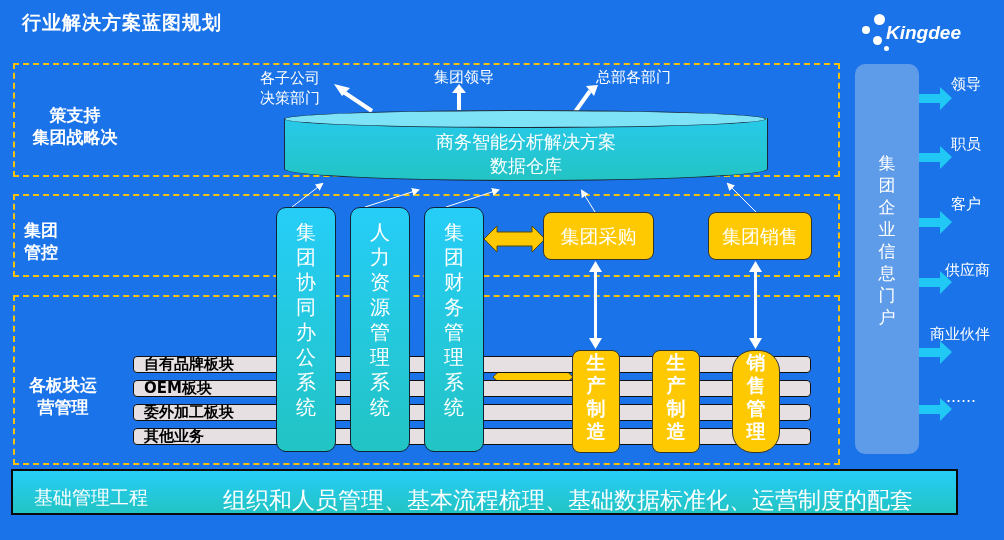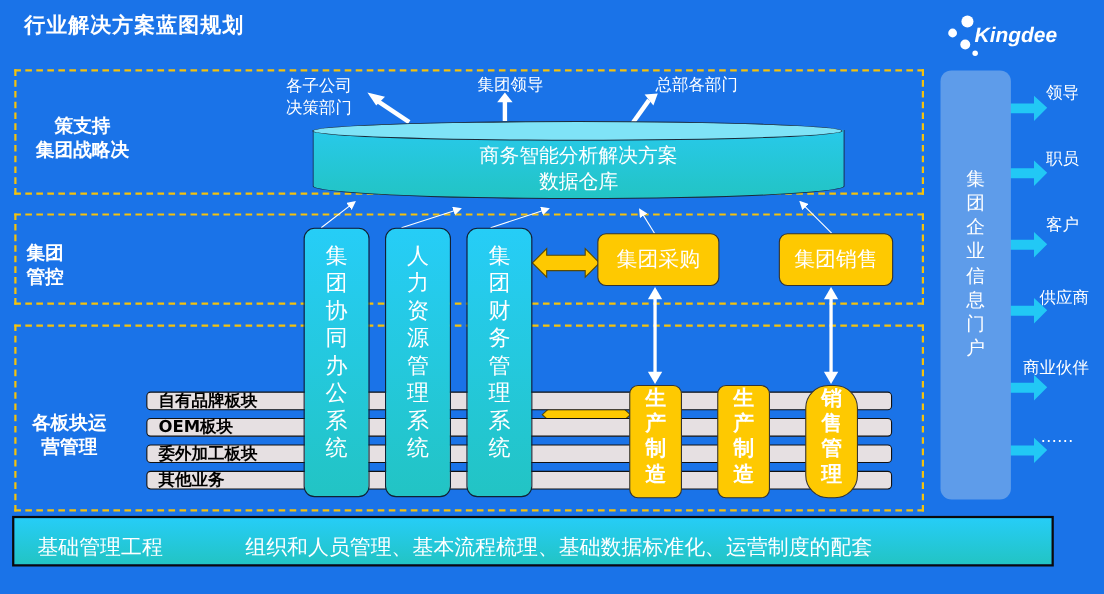--- a/index.html
+++ b/index.html
@@ -21,21 +21,21 @@
   .ybox-v{top:350px;width:48px;height:103px;font-size:19px;font-weight:bold;line-height:23px;padding-top:0;}
   .ybox-v span{display:block;width:20px;margin:0 auto;}
   .lane{left:133px;width:678px;height:17px;background:#e6e0e2;border:1px solid #111;border-radius:4px;box-sizing:border-box;}
   .lane-label{left:144px;font-size:15px;font-weight:bold;color:#000000;line-height:17px;}
   .portal{left:855px;top:64px;width:64px;height:390px;background:#5e9cea;border-radius:10px;}
   .portal-text{left:855px;top:152px;width:64px;text-align:center;font-size:17px;line-height:22px;}
   .portal-text span{display:block;width:20px;margin:0 auto;}
   .plabel{font-size:15px;}
   .footer{left:11px;top:469px;width:947px;height:46px;background:linear-gradient(#26cdf7,#22c4c4);border:2px solid #0a0a0a;box-sizing:border-box;}
   .footer-title{left:34px;top:485px;font-size:19px;}
-  .footer-text{left:223px;top:485px;font-size:19px;}
+  .footer-text{left:223px;top:485px;font-size:23px;}
   svg{position:absolute;left:0;top:0;}
 </style>
 </head>
 <body>
 
 <div class="abs title">行业解决方案蓝图规划</div>
 
 <div class="abs logo">
   <span class="dot" style="left:14px;top:0px;width:11px;height:11px;"></span>
   <span class="dot" style="left:2px;top:12px;width:8px;height:8px;"></span>

